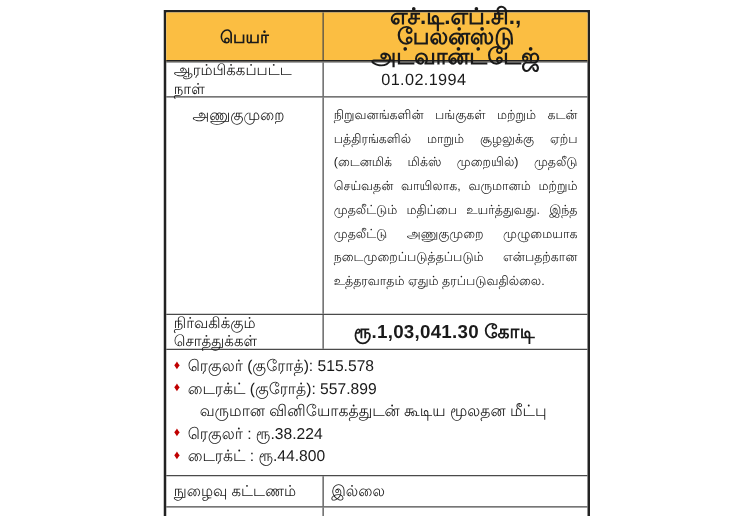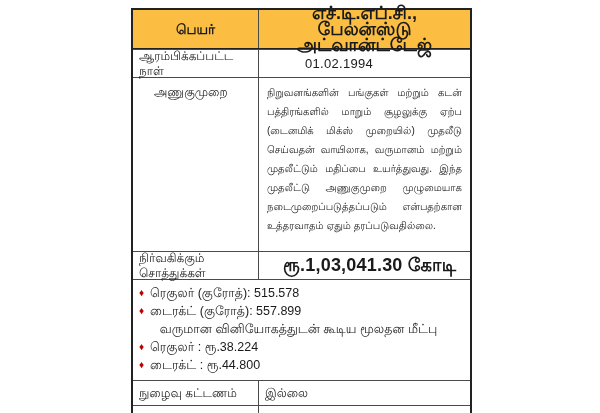--- a/index.html
+++ b/index.html
@@ -85,21 +85,21 @@
     font-size: 10px;
     line-height: 19px;
     text-align: justify;
     padding: 5px 8px 4px 8px;
   }
   .row-aum { height: 28px; gap: 18px; }
   .row-aum .value-cell {
     display: flex;
     align-items: center;
     font-weight: 600;
-    font-size: 18px;
+    font-size: 15px;
     letter-spacing: 0.2px;
   }
   .row-nav { height: 101px; overflow: hidden; }
   .row-nav .value-cell { padding: 4px 6px 2px 6px; }
   .row-entry { height: 25px; }
   .row-entry .value-cell { display: flex; align-items: center; }
   .row-partial { height: 20px; border-top: 1px solid #4a4a4a; }
   .bullet-line {
     display: flex;
     align-items: flex-start;

